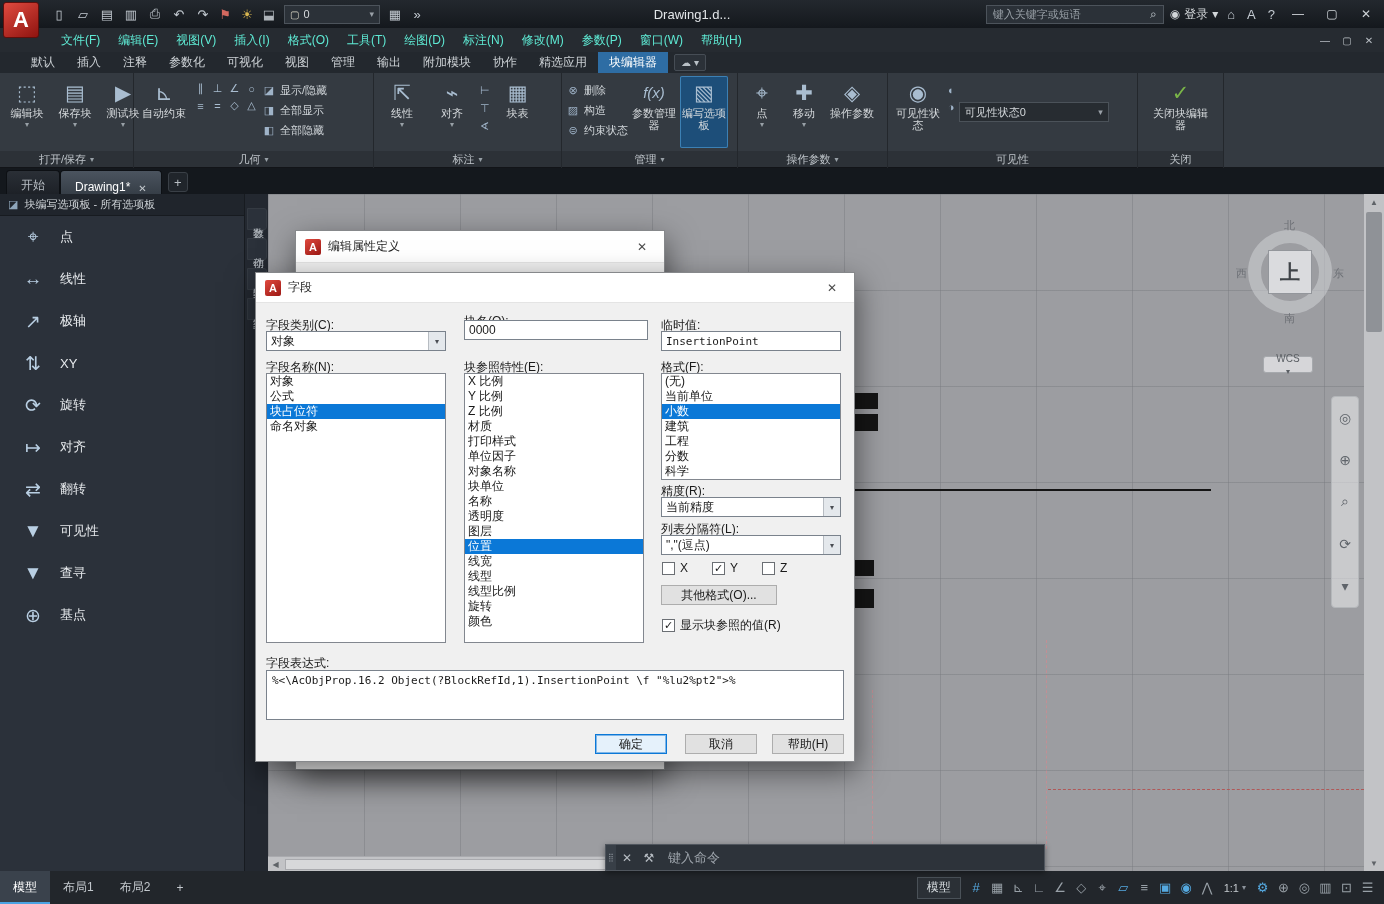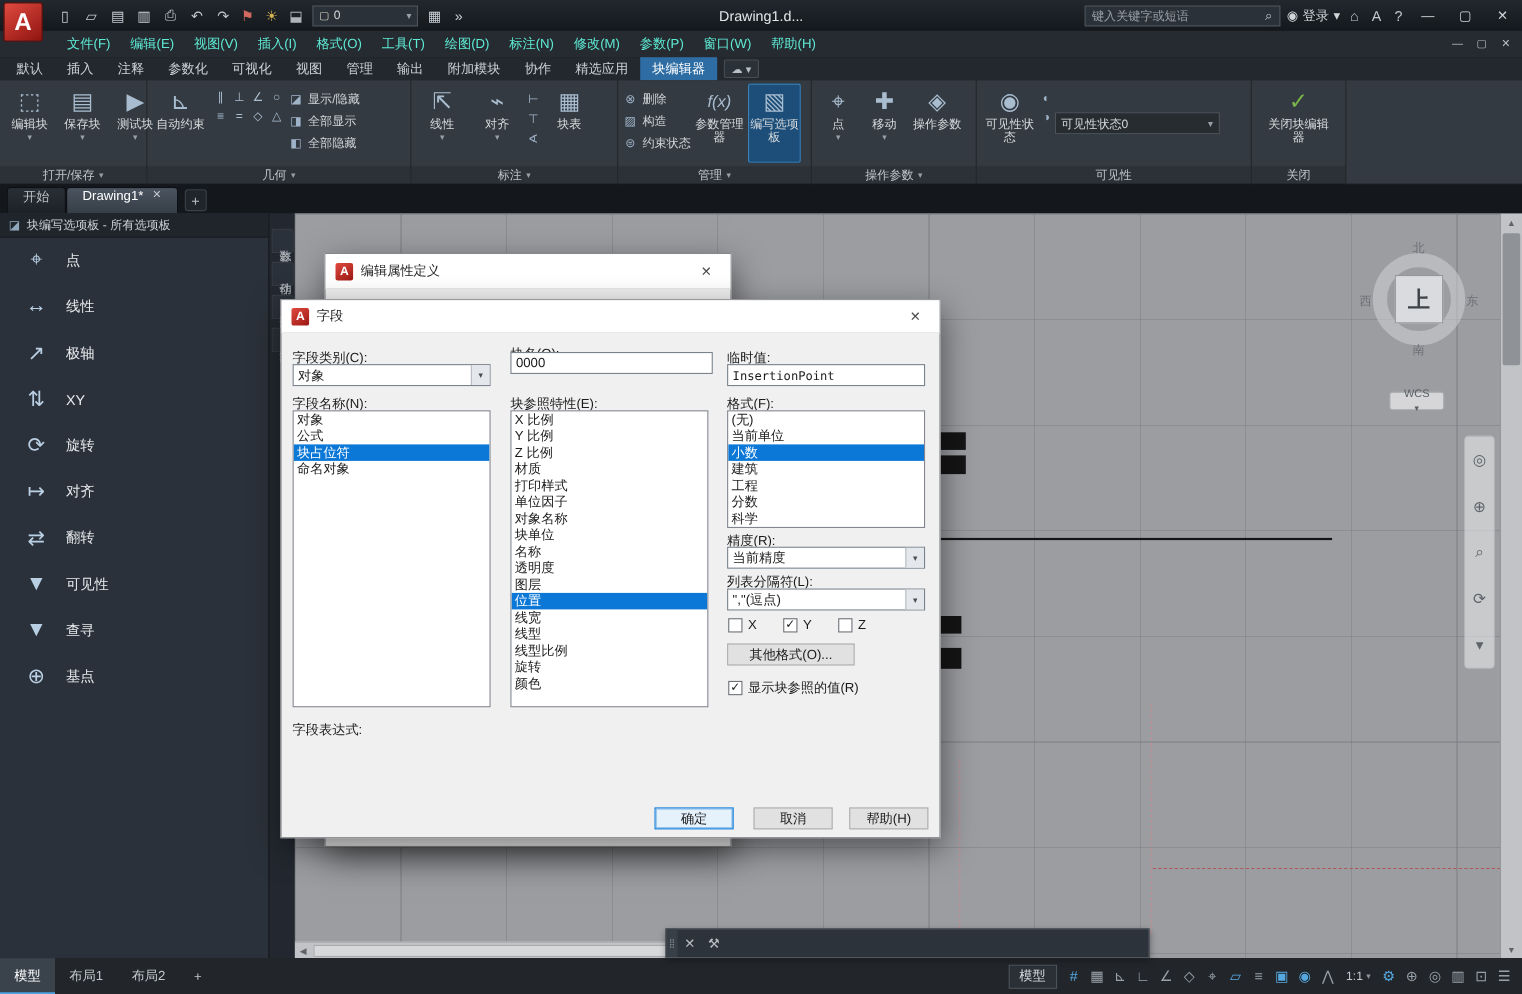--- a/index.html
+++ b/index.html
@@ -33,21 +33,21 @@
 
   
   .menubar { position:absolute; left:0; top:28px; width:100%; height:24px; background:#262b31;
     display:flex; align-items:center; padding-left:52px; }
   .menu-item { padding:0 9px; font-size:12px; color:#5eead4; height:100%; display:flex; align-items:center; }
   .mb-right { margin-left:auto; display:flex; padding-right:4px; }
   .mb-win { width:22px; height:18px; display:flex; align-items:center; justify-content:center; font-size:10px; color:#b9bfc5; }
 
   
   .tabsrow { position:absolute; left:0; top:52px; width:100%; height:21px; background:#23282e;
-    display:flex; align-items:flex-end; padding-left:4px;font-family:Liberation Serif, serif; }
+    display:flex; align-items:flex-end; padding-left:20px;font-family:Liberation Serif, serif; }
   .rtab { padding:0 11px; height:21px; display:flex; align-items:center; font-size:12px; color:#ccd1d5; }
   .rtab.active { background:#2e6da4; color:#fff; }
   .rtab-extra { margin-left:6px; height:17px; margin-bottom:2px; background:#2b3138; border:1px solid #464d55;
     border-radius:2px; display:flex; align-items:center; gap:3px; padding:0 6px; font-size:10px; color:#b9c0c6; }
 
   
   .ribbon { position:absolute; left:0; top:73px; width:100%; height:95px; background:#343a41;
     display:flex; border-bottom:1px solid #15181c; }
   .rpanel { height:95px; border-right:1px solid #23272c; display:flex; flex-direction:column; }
   .rpanel-content { flex:1; display:flex; align-items:flex-start; padding:3px 4px 0; gap:2px; }
@@ -69,21 +69,21 @@
   .tinycol { display:flex; flex-direction:column; gap:5px; margin-top:8px; padding:0 2px; }
   .tinycol span { font-size:11px; color:#9fb3c8; }
   .vis-dd { width:150px; height:20px; margin-top:26px; background:#272c31; border:1px solid #4b5259;
     color:#d4d8db; font-size:11px; display:flex; align-items:center; padding:0 5px; }
   .vis-dd .arr { margin-left:auto; font-size:9px; color:#9aa1a8; }
   .rfill { flex:1; border-right:none; }
 
   
   .filetabs { position:absolute; left:0; top:168px; width:100%; height:26px; background:#14181d;
     display:flex; align-items:flex-end; padding-left:6px; }
-  .ftab { height:24px; padding:0 14px; display:flex; align-items:flex-start; gap:8px; font-size:12px;
+  .ftab { height:24px; padding:0 14px; display:flex; align-items:flex-end; gap:8px; font-size:12px;
     color:#b9bfc5; background:linear-gradient(#2a2f36,#1d2127); border:1px solid #0d1014; border-bottom:none;
     border-radius:4px 4px 0 0; }
   .ftab.active { background:linear-gradient(#4b545f,#363e47); color:#fff; }
   .ftab .x { font-size:10px; color:#c3c8cd; }
   .ftab-plus { width:20px; height:20px; margin:0 0 2px 6px; display:flex; align-items:center; justify-content:center;
     color:#b9bfc5; font-size:13px; border:1px solid #3a4047; border-radius:3px; background:#20252b; }
 
   
   .workspace { position:absolute; left:0; top:194px; width:100%; height:677px; }
 
@@ -572,20 +572,21 @@
       <span class="sarr" style="top:0">▲</span>
       <div class="vthumb"></div>
       <span class="sarr" style="bottom:0">▼</span>
     </div>
   </div>
 
   <div class="cmdline">
     <div class="cmd-grip">⣿</div>
     <span class="cmd-btn">✕</span>
     <span class="cmd-btn">⚒</span>
+    <div class="cmd-input">键入命令</div>
   </div>
 
   <div class="statusbar">
     <div class="sbtab active">模型</div>
     <div class="sbtab">布局1</div>
     <div class="sbtab">布局2</div>
     <div class="sbtab">+</div>
     <div class="sb-right">
       <div class="model-btn">模型</div>
       <div style="display:flex">
@@ -714,19 +715,20 @@
     </div>
 
     <div class="fbtn" style="left:405px;top:312px;width:116px">其他格式(O)...</div>
 
     <div class="fcheckrow" style="left:406px;top:344px">
       <span class="cbox">✓</span>
       <span>显示块参照的值(R)</span>
     </div>
 
     <span class="flabel" style="left:10px;top:382px">字段表达式:</span>
+    <div class="fexpr mono" style="left:10px;top:397px;width:578px;height:50px">%&lt;\AcObjProp.16.2 Object(?BlockRefId,1).InsertionPoint \f "%lu2%pt2"&gt;%</div>
 
     <div class="fbtn primary" style="left:339px;top:461px;width:72px">确定</div>
     <div class="fbtn" style="left:429px;top:461px;width:72px">取消</div>
     <div class="fbtn" style="left:516px;top:461px;width:72px">帮助(H)</div>
   </div>
 
 </div>
 
 </body></html>

